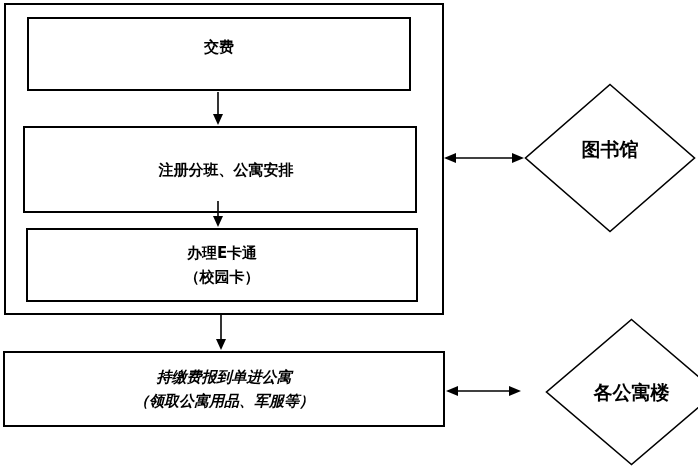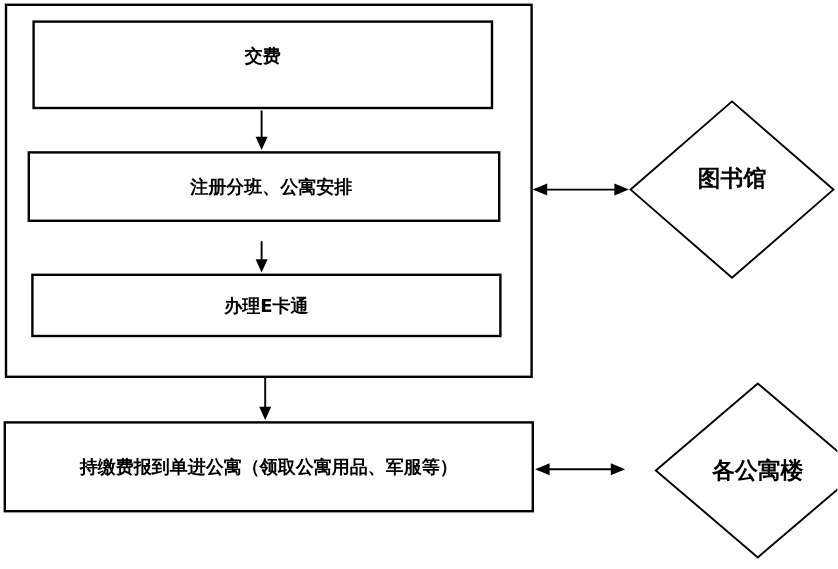--- a/index.html
+++ b/index.html
@@ -19,34 +19,34 @@
     left: 4px; top: 3px;
     width: 440px; height: 312px;
     border: 2px solid #000000;
     background: transparent;
   }
   .proc-box {
     position: absolute;
     border: 2px solid #000000;
     background: #ffffff;
     display: flex;
-    flex-direction: row;
+    flex-direction: column;
     align-items: center;
     justify-content: center;
     text-align: center;
     font-weight: bold;
     font-size: 15px;
     line-height: 24px;
     color: #000000;
     z-index: 2;
   }
   .box-pay      { left: 27px; top: 17px;  width: 384px; height: 74px; padding-bottom: 14px; }
-  .box-register { left: 23px; top: 126px; width: 394px; height: 59px; padding-left: 12px; }
-  .box-ecard    { left: 26px; top: 228px; width: 392px; height: 53px; }
-  .box-apart    { left: 3px;  top: 351px; width: 442px; height: 76px; }
+  .box-register { left: 23px; top: 126px; width: 394px; height: 87px; padding-left: 12px; }
+  .box-ecard    { left: 26px; top: 228px; width: 392px; height: 74px; }
+  .box-apart    { left: 3px;  top: 351px; width: 442px; height: 76px; font-style: italic; }
   .diamond-wrap {
     position: absolute;
     z-index: 2;
   }
   .diamond-d1 { left: 524px; top: 83px;  width: 172px; height: 150px; }
   .diamond-d2 { left: 545px; top: 318px; width: 173px; height: 148px; }
   .diamond-wrap svg { position: absolute; left: 0; top: 0; width: 100%; height: 100%; }
   .diamond-label {
     position: absolute;
     left: 0; top: 0; width: 100%; height: 100%;
@@ -82,20 +82,21 @@
   <div class="proc-box box-pay">
     <div>交费</div>
   </div>
 
   <div class="proc-box box-register">
     <div>注册分班、公寓安排</div>
   </div>
 
   <div class="proc-box box-ecard">
     <div>办理E卡通</div>
+    <div>（校园卡）</div>
   </div>
 
   <div class="proc-box box-apart">
     <div>持缴费报到单进公寓</div>
     <div>（领取公寓用品、军服等）</div>
   </div>
 
   <div class="diamond-wrap diamond-d1">
     <svg viewBox="0 0 172 150">
       <polygon class="diamond-shape" points="86,1.5 170.5,75 86,148.5 1.5,75"></polygon>

